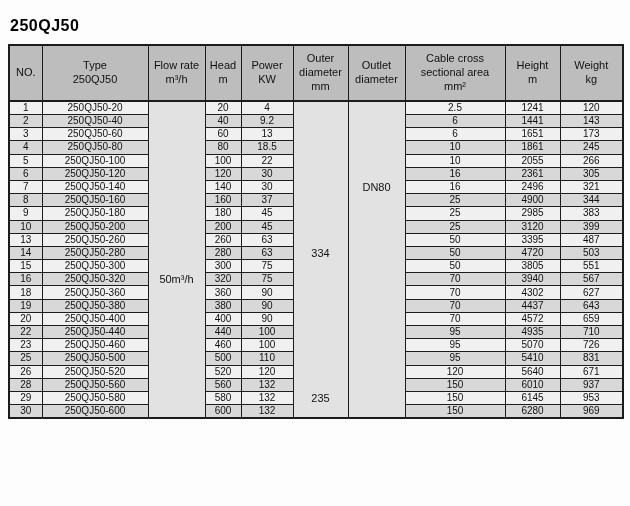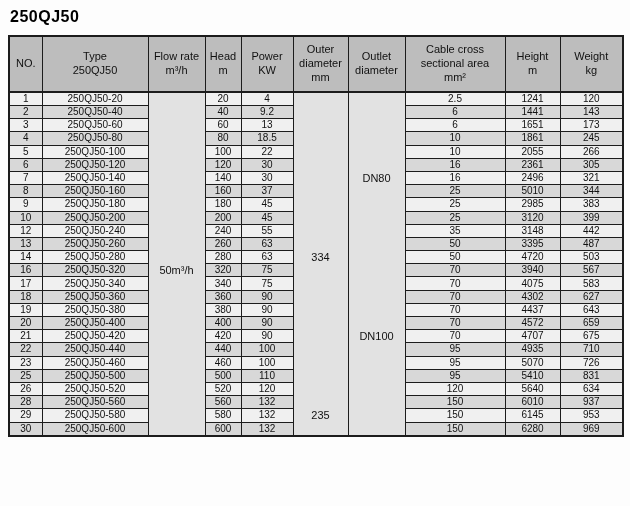--- a/index.html
+++ b/index.html
@@ -6,21 +6,21 @@
     margin: 0;
     padding: 0;
     background: #fdfdfd;
     width: 630px;
     height: 506px;
     overflow: hidden;
     font-family: "Liberation Sans", sans-serif;
     color: #111;
   }
   .page {
-    padding: 6px 8px 0 8px;
+    padding: 15px 8px 0 8px;
     box-sizing: border-box;
     border-radius: 7px;
   }
   .title {
     font-size: 16px;
     font-weight: bold;
     color: #000;
     letter-spacing: 0.5px;
     margin: 2px 0 9px 2px;
   }
@@ -197,21 +197,21 @@
       </tr>
         <tr>
         <td>8</td>
         <td>250QJ50-160</td>
         <td class="merged"></td>
         <td>160</td>
         <td>37</td>
         <td class="merged"></td>
         <td class="merged"></td>
         <td>25</td>
-        <td>5010</td>
+        <td>4900</td>
         <td>344</td>
       </tr>
         <tr>
         <td>9</td>
         <td>250QJ50-180</td>
         <td class="merged"></td>
         <td>180</td>
         <td>45</td>
         <td class="merged"></td>
         <td class="merged"></td>
@@ -225,32 +225,20 @@
         <td class="merged"></td>
         <td>200</td>
         <td>45</td>
         <td class="merged"></td>
         <td class="merged"></td>
         <td>25</td>
         <td>3120</td>
         <td>399</td>
       </tr>
         <tr>
-        <td>12</td>
-        <td>250QJ50-240</td>
-        <td class="merged"></td>
-        <td>240</td>
-        <td>55</td>
-        <td class="merged"></td>
-        <td class="merged"></td>
-        <td>35</td>
-        <td>3148</td>
-        <td>442</td>
-      </tr>
-        <tr>
         <td>13</td>
         <td>250QJ50-260</td>
         <td class="merged"></td>
         <td>260</td>
         <td>63</td>
         <td class="merged"></td>
         <td class="merged"></td>
         <td>50</td>
         <td>3395</td>
         <td>487</td>
@@ -259,46 +247,46 @@
         <td>14</td>
         <td>250QJ50-280</td>
         <td class="merged"></td>
         <td>280</td>
         <td>63</td>
         <td class="merged">334</td>
         <td class="merged"></td>
         <td>50</td>
         <td>4720</td>
         <td>503</td>
+      </tr>
+        <tr>
+        <td>15</td>
+        <td>250QJ50-300</td>
+        <td class="merged"></td>
+        <td>300</td>
+        <td>75</td>
+        <td class="merged"></td>
+        <td class="merged"></td>
+        <td>50</td>
+        <td>3805</td>
+        <td>551</td>
       </tr>
         <tr>
         <td>16</td>
         <td>250QJ50-320</td>
         <td class="merged">50m³/h</td>
         <td>320</td>
         <td>75</td>
         <td class="merged"></td>
         <td class="merged"></td>
         <td>70</td>
         <td>3940</td>
         <td>567</td>
       </tr>
         <tr>
-        <td>17</td>
-        <td>250QJ50-340</td>
-        <td class="merged"></td>
-        <td>340</td>
-        <td>75</td>
-        <td class="merged"></td>
-        <td class="merged"></td>
-        <td>70</td>
-        <td>4075</td>
-        <td>583</td>
-      </tr>
-        <tr>
         <td>18</td>
         <td>250QJ50-360</td>
         <td class="merged"></td>
         <td>360</td>
         <td>90</td>
         <td class="merged"></td>
         <td class="merged"></td>
         <td>70</td>
         <td>4302</td>
         <td>627</td>
@@ -321,32 +309,20 @@
         <td class="merged"></td>
         <td>400</td>
         <td>90</td>
         <td class="merged"></td>
         <td class="merged"></td>
         <td>70</td>
         <td>4572</td>
         <td>659</td>
       </tr>
         <tr>
-        <td>21</td>
-        <td>250QJ50-420</td>
-        <td class="merged"></td>
-        <td>420</td>
-        <td>90</td>
-        <td class="merged"></td>
-        <td class="merged">DN100</td>
-        <td>70</td>
-        <td>4707</td>
-        <td>675</td>
-      </tr>
-        <tr>
         <td>22</td>
         <td>250QJ50-440</td>
         <td class="merged"></td>
         <td>440</td>
         <td>100</td>
         <td class="merged"></td>
         <td class="merged"></td>
         <td>95</td>
         <td>4935</td>
         <td>710</td>
@@ -378,21 +354,21 @@
         <tr>
         <td>26</td>
         <td>250QJ50-520</td>
         <td class="merged"></td>
         <td>520</td>
         <td>120</td>
         <td class="merged"></td>
         <td class="merged"></td>
         <td>120</td>
         <td>5640</td>
-        <td>634</td>
+        <td>671</td>
       </tr>
         <tr>
         <td>28</td>
         <td>250QJ50-560</td>
         <td class="merged"></td>
         <td>560</td>
         <td>132</td>
         <td class="merged"></td>
         <td class="merged"></td>
         <td>150</td>

